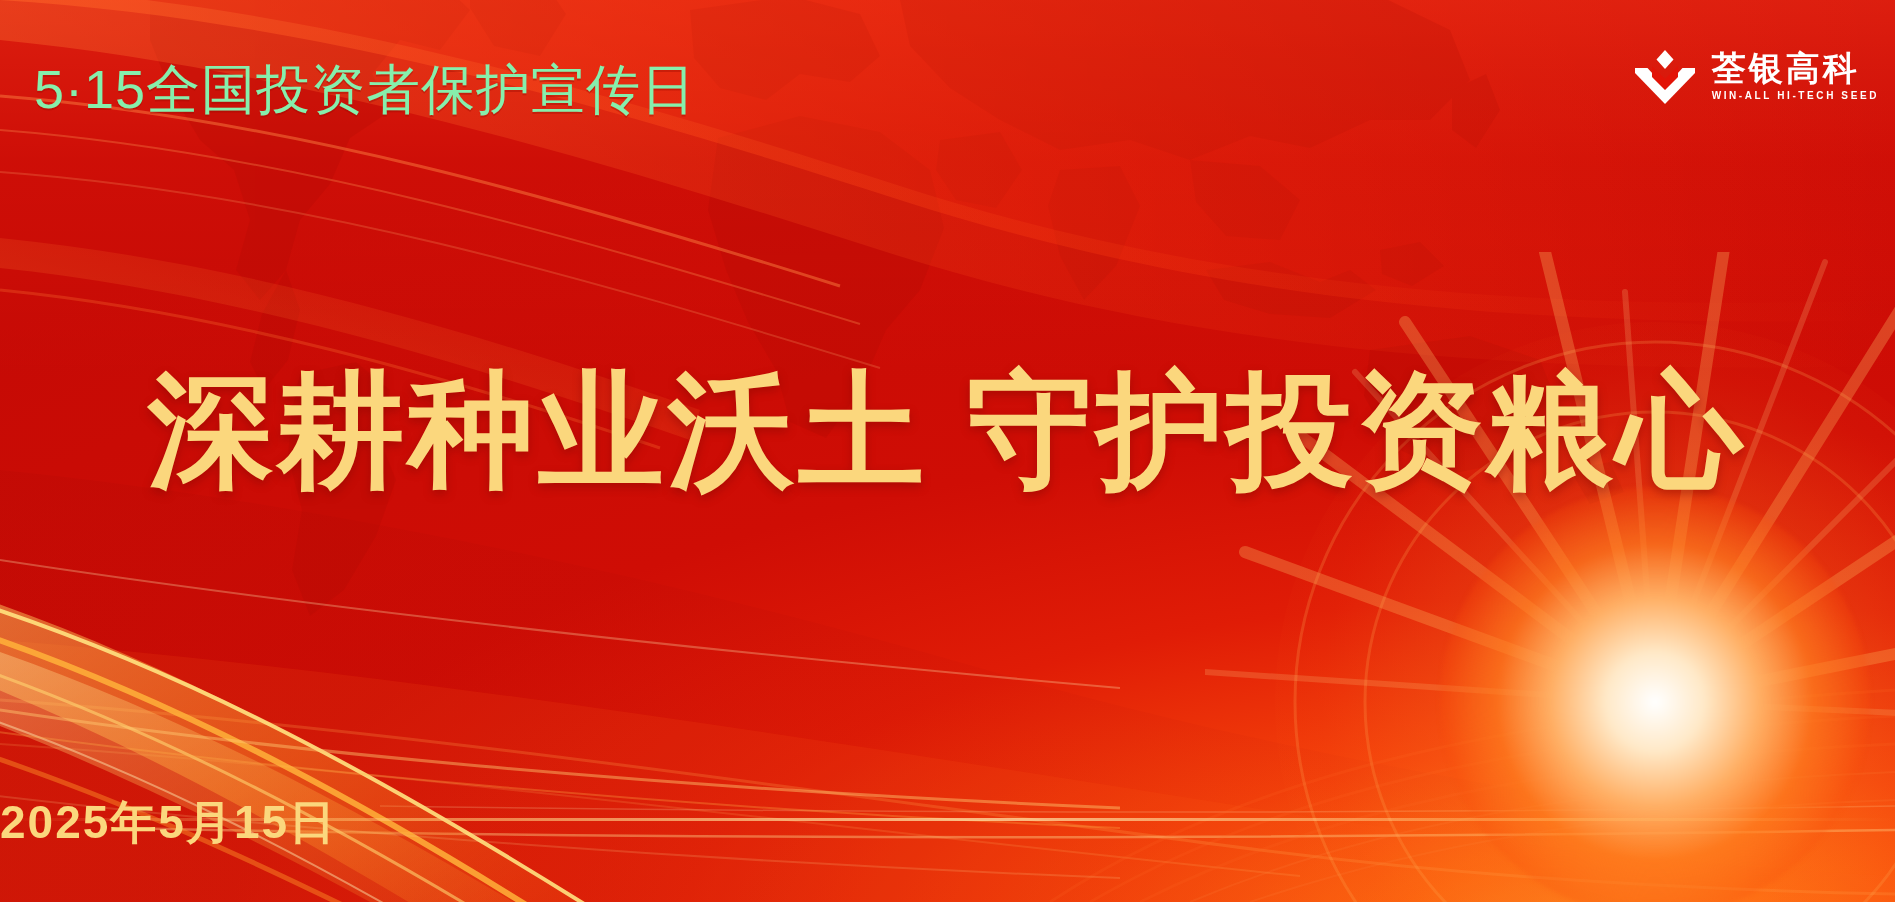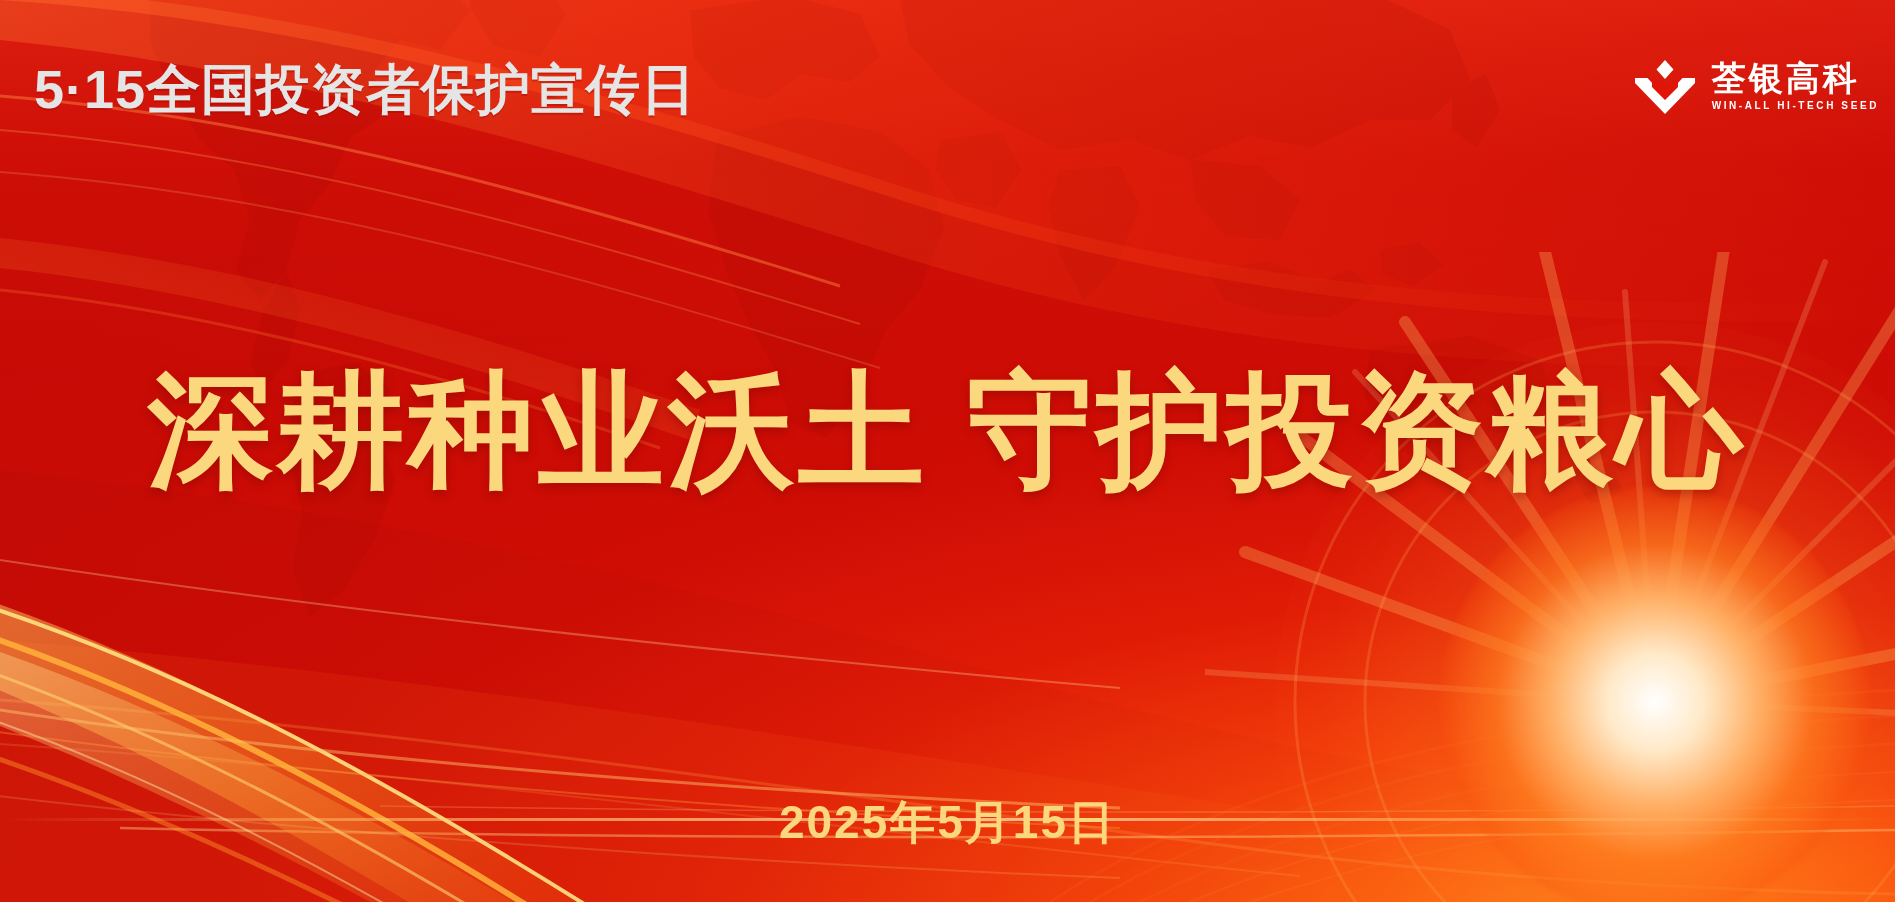--- a/index.html
+++ b/index.html
@@ -74,30 +74,30 @@
     background:linear-gradient(90deg, rgba(255,190,90,0) 0%, rgba(255,205,120,.55) 22%, rgba(255,230,170,.75) 52%, rgba(255,200,110,.35) 82%, rgba(255,180,80,0) 100%);
   }
 
   
   .content{ position:absolute; inset:0; }
 
   .kicker{
     position:absolute;
     left:34px; top:54px;
     font-size:54px;
-    font-weight:bold;
+    font-weight:normal;
     letter-spacing:1px;
-    color:#e5e5e5;
+    color:#86efac;
     white-space:nowrap;
     text-shadow:0 2px 0 rgba(150,10,0,.35);
   }
 
   .logo{
     position:absolute;
-    right:16px; top:56px;
+    right:16px; top:46px;
     display:flex; align-items:center; gap:16px;
   }
   .logo-mark{ width:62px; height:60px; flex:0 0 auto; }
   .logo-mark svg{ width:100%; height:100%; display:block; }
   .logo-text{ display:flex; flex-direction:column; justify-content:center; }
   .logo-cn{
     font-size:34px; font-weight:bold; color:#ffffff;
     letter-spacing:3px; line-height:1.05;
   }
   .logo-en{
@@ -113,21 +113,20 @@
     font-weight:bold;
     color:#fbd77d;
     letter-spacing:4px;
     white-space:nowrap;
     text-shadow:0 4px 10px rgba(120,8,0,.40);
   }
 
   .datestamp{
     position:absolute;
     left:0; right:0; top:792px;
-    text-align:center;
     font-size:46px;
     font-weight:bold;
     color:#fbd77d;
     letter-spacing:2px;
     white-space:nowrap;
   }
 </style>
 </head>
 <body>
 

